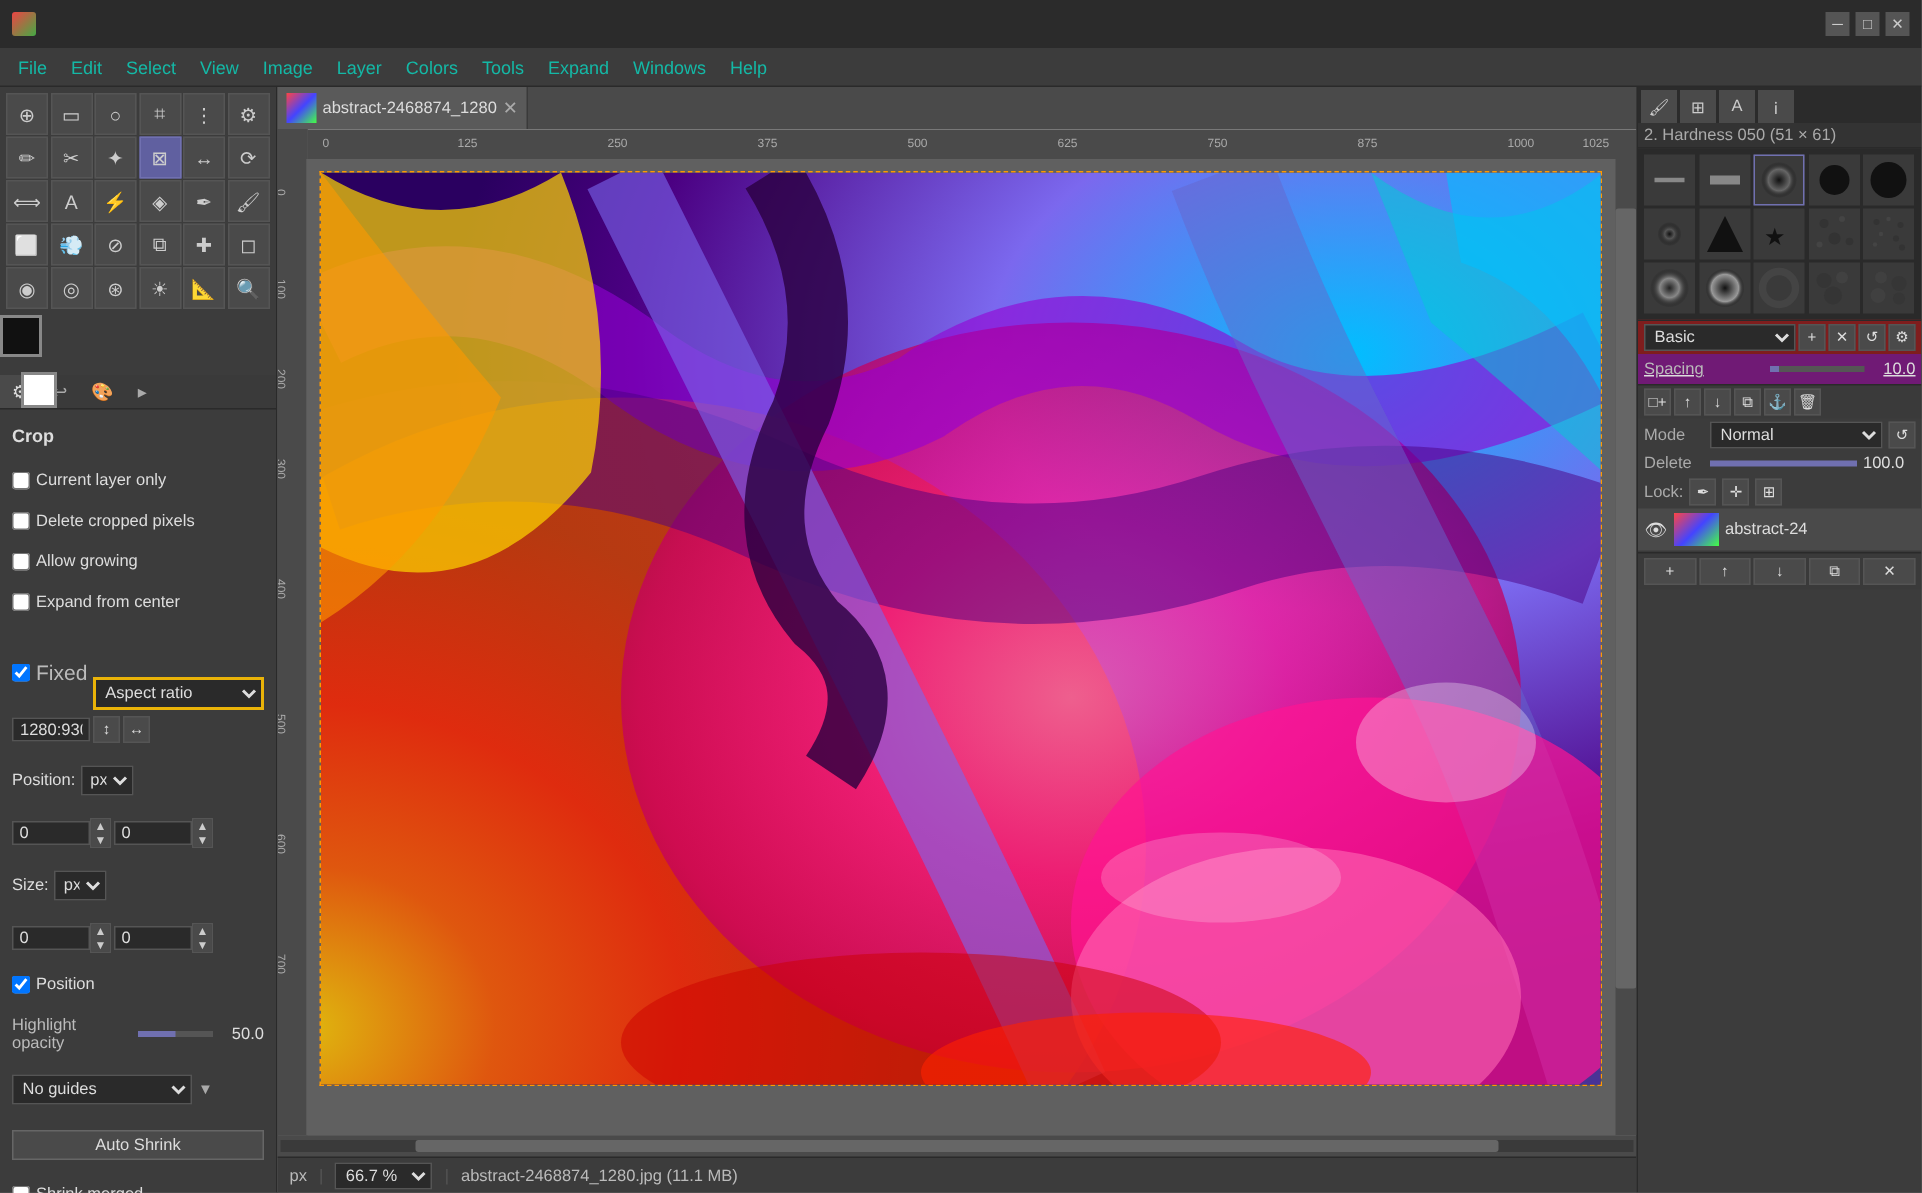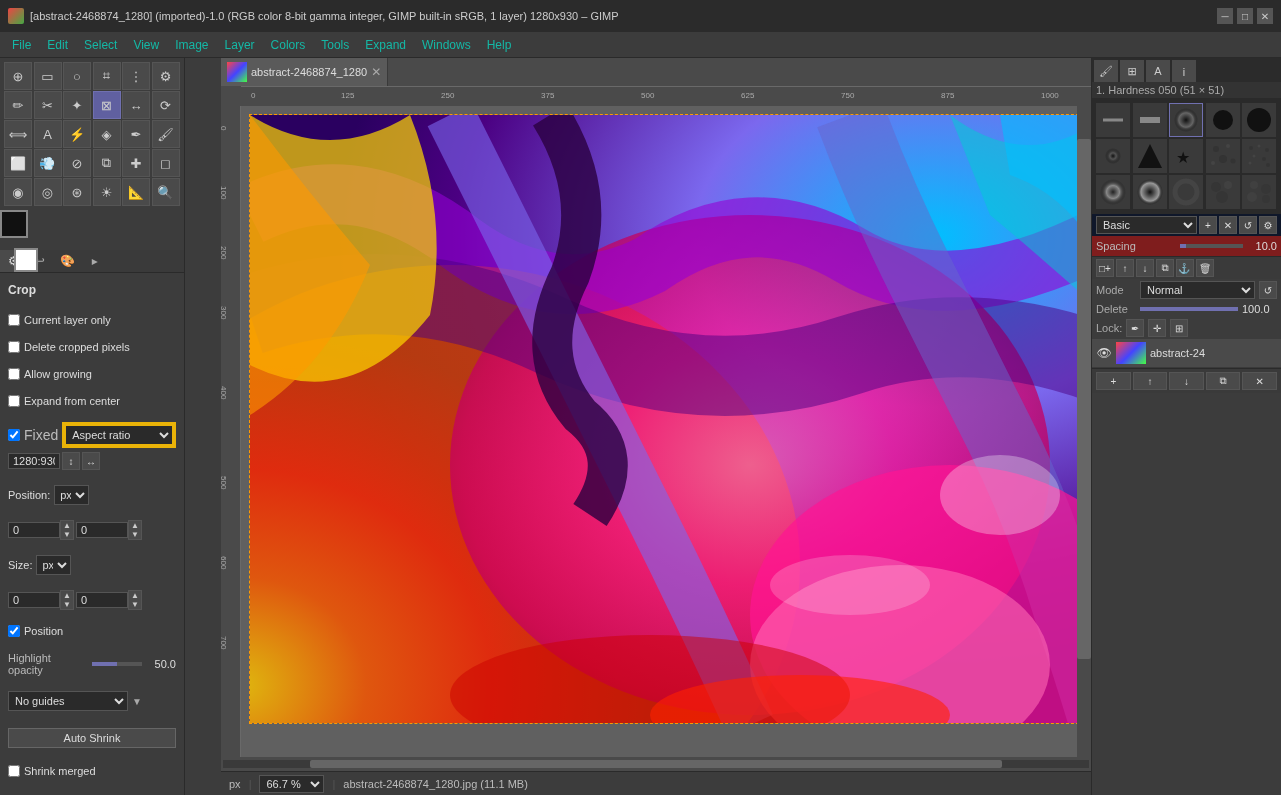--- a/index.html
+++ b/index.html
@@ -214,25 +214,26 @@
       margin: 4px 0;
     }
     .fixed-checkbox {
       width: 12px; height: 12px; cursor: pointer;
     }
     .fixed-label {
       font-size: 14px; color: #bbb;
     }
     .aspect-select {
       background: #2a2a2a;
-      border: 4px solid #eab308;
+      border: 2px solid #eab308;
       color: #ddd;
       font-size: 11px;
       padding: 2px 2px;
       flex: 1;
+      margin-top: 29px;
     }
     .value-row {
       display: flex;
       align-items: center;
       gap: 2px;
       margin: 2px 0;
     }
     .val-input {
       background: #2a2a2a;
       border: 1px solid #555;
@@ -311,21 +312,20 @@
       margin: 2px 0;
     }
 
     
     .canvas-area {
       flex: 1;
       display: flex;
       flex-direction: column;
       background: #606060;
       overflow: hidden;
-      margin-left: 36px;
     }
     .tab-bar {
       display: flex;
       align-items: center;
       background: #4a4a4a;
       height: 28px;
       flex-shrink: 0;
     }
     .img-tab {
       display: flex;
@@ -621,21 +621,20 @@
       align-items: center;
       justify-content: center;
     }
   </style>
 </head>
 <body>
 
 <div class="titlebar">
   <div class="titlebar-left">
     <div class="titlebar-icon"></div>
-    <span class="titlebar-title">[abstract-2468874_1280] (imported)-1.0 (RGB color 8-bit gamma integer, GIMP built-in sRGB, 1 layer) 1280x930 – GIMP</span>
   </div>
   <div class="titlebar-controls">
     <button class="titlebar-btn">─</button>
     <button class="titlebar-btn">□</button>
     <button class="titlebar-btn">✕</button>
   </div>
 </div>
 
 <div class="menubar">
   <span class="menubar-item">File</span>
@@ -962,21 +961,21 @@
   <div class="right-panel">
 
     <div class="rp-tabs">
       <button class="rp-tab" title="Brushes">🖌</button>
       <button class="rp-tab" title="Patterns">⊞</button>
       <button class="rp-tab" title="Fonts">A</button>
       <button class="rp-tab" title="Info">ℹ</button>
     </div>
 
 
-    <div class="rp-section-title">1. Hardness 050 (51 × 51)</div>
+    <div class="rp-section-title">2. Hardness 050 (51 × 61)</div>
 
     <div class="brush-grid">
 
       <div class="brush-item">
         <svg width="30" height="30">
             <line x1="5" y1="15" x2="25" y2="15" stroke="#888" stroke-width="3"></line>
           </svg>
       </div>
       <div class="brush-item">
         <svg width="30" height="30">
@@ -1080,31 +1079,31 @@
       <div class="brush-item">
         <svg width="30" height="30">
           <circle cx="10" cy="8" r="4" fill="#444" opacity="0.6"></circle>
           <circle cx="22" cy="12" r="5" fill="#333" opacity="0.6"></circle>
           <circle cx="8" cy="20" r="5" fill="#444" opacity="0.6"></circle>
           <circle cx="22" cy="22" r="4" fill="#333" opacity="0.6"></circle>
         </svg>
       </div>
     </div>
 
-    <div style="display:flex; align-items:center; padding:2px 4px; gap:2px; background:#0f172a; border-top:1px solid #2a2a2a;">
+    <div style="display:flex; align-items:center; padding:2px 4px; gap:2px; background:#7f1d1d; border-top:1px solid #2a2a2a;">
       <select class="mode-select" style="flex:1;">
         <option>Basic</option>
       </select>
       <button class="lt-btn">+</button>
       <button class="lt-btn">✕</button>
       <button class="lt-btn">↺</button>
       <button class="lt-btn">⚙</button>
     </div>
 
-    <div style="padding:2px 4px; background:#7f1d1d;">
+    <div style="padding:2px 4px; background:#701a75;text-decoration:underline;">
       <div class="slider-row">
         <span class="slider-label">Spacing</span>
         <div class="slider-track" style="flex:1;">
           <div class="slider-fill" style="width:10%;"></div>
         </div>
         <span class="slider-val">10.0</span>
       </div>
     </div>
 
     <div style="display:flex; align-items:center; padding:2px 4px; gap:2px; background:#3a3a3a; border-top:1px solid #2a2a2a;">

